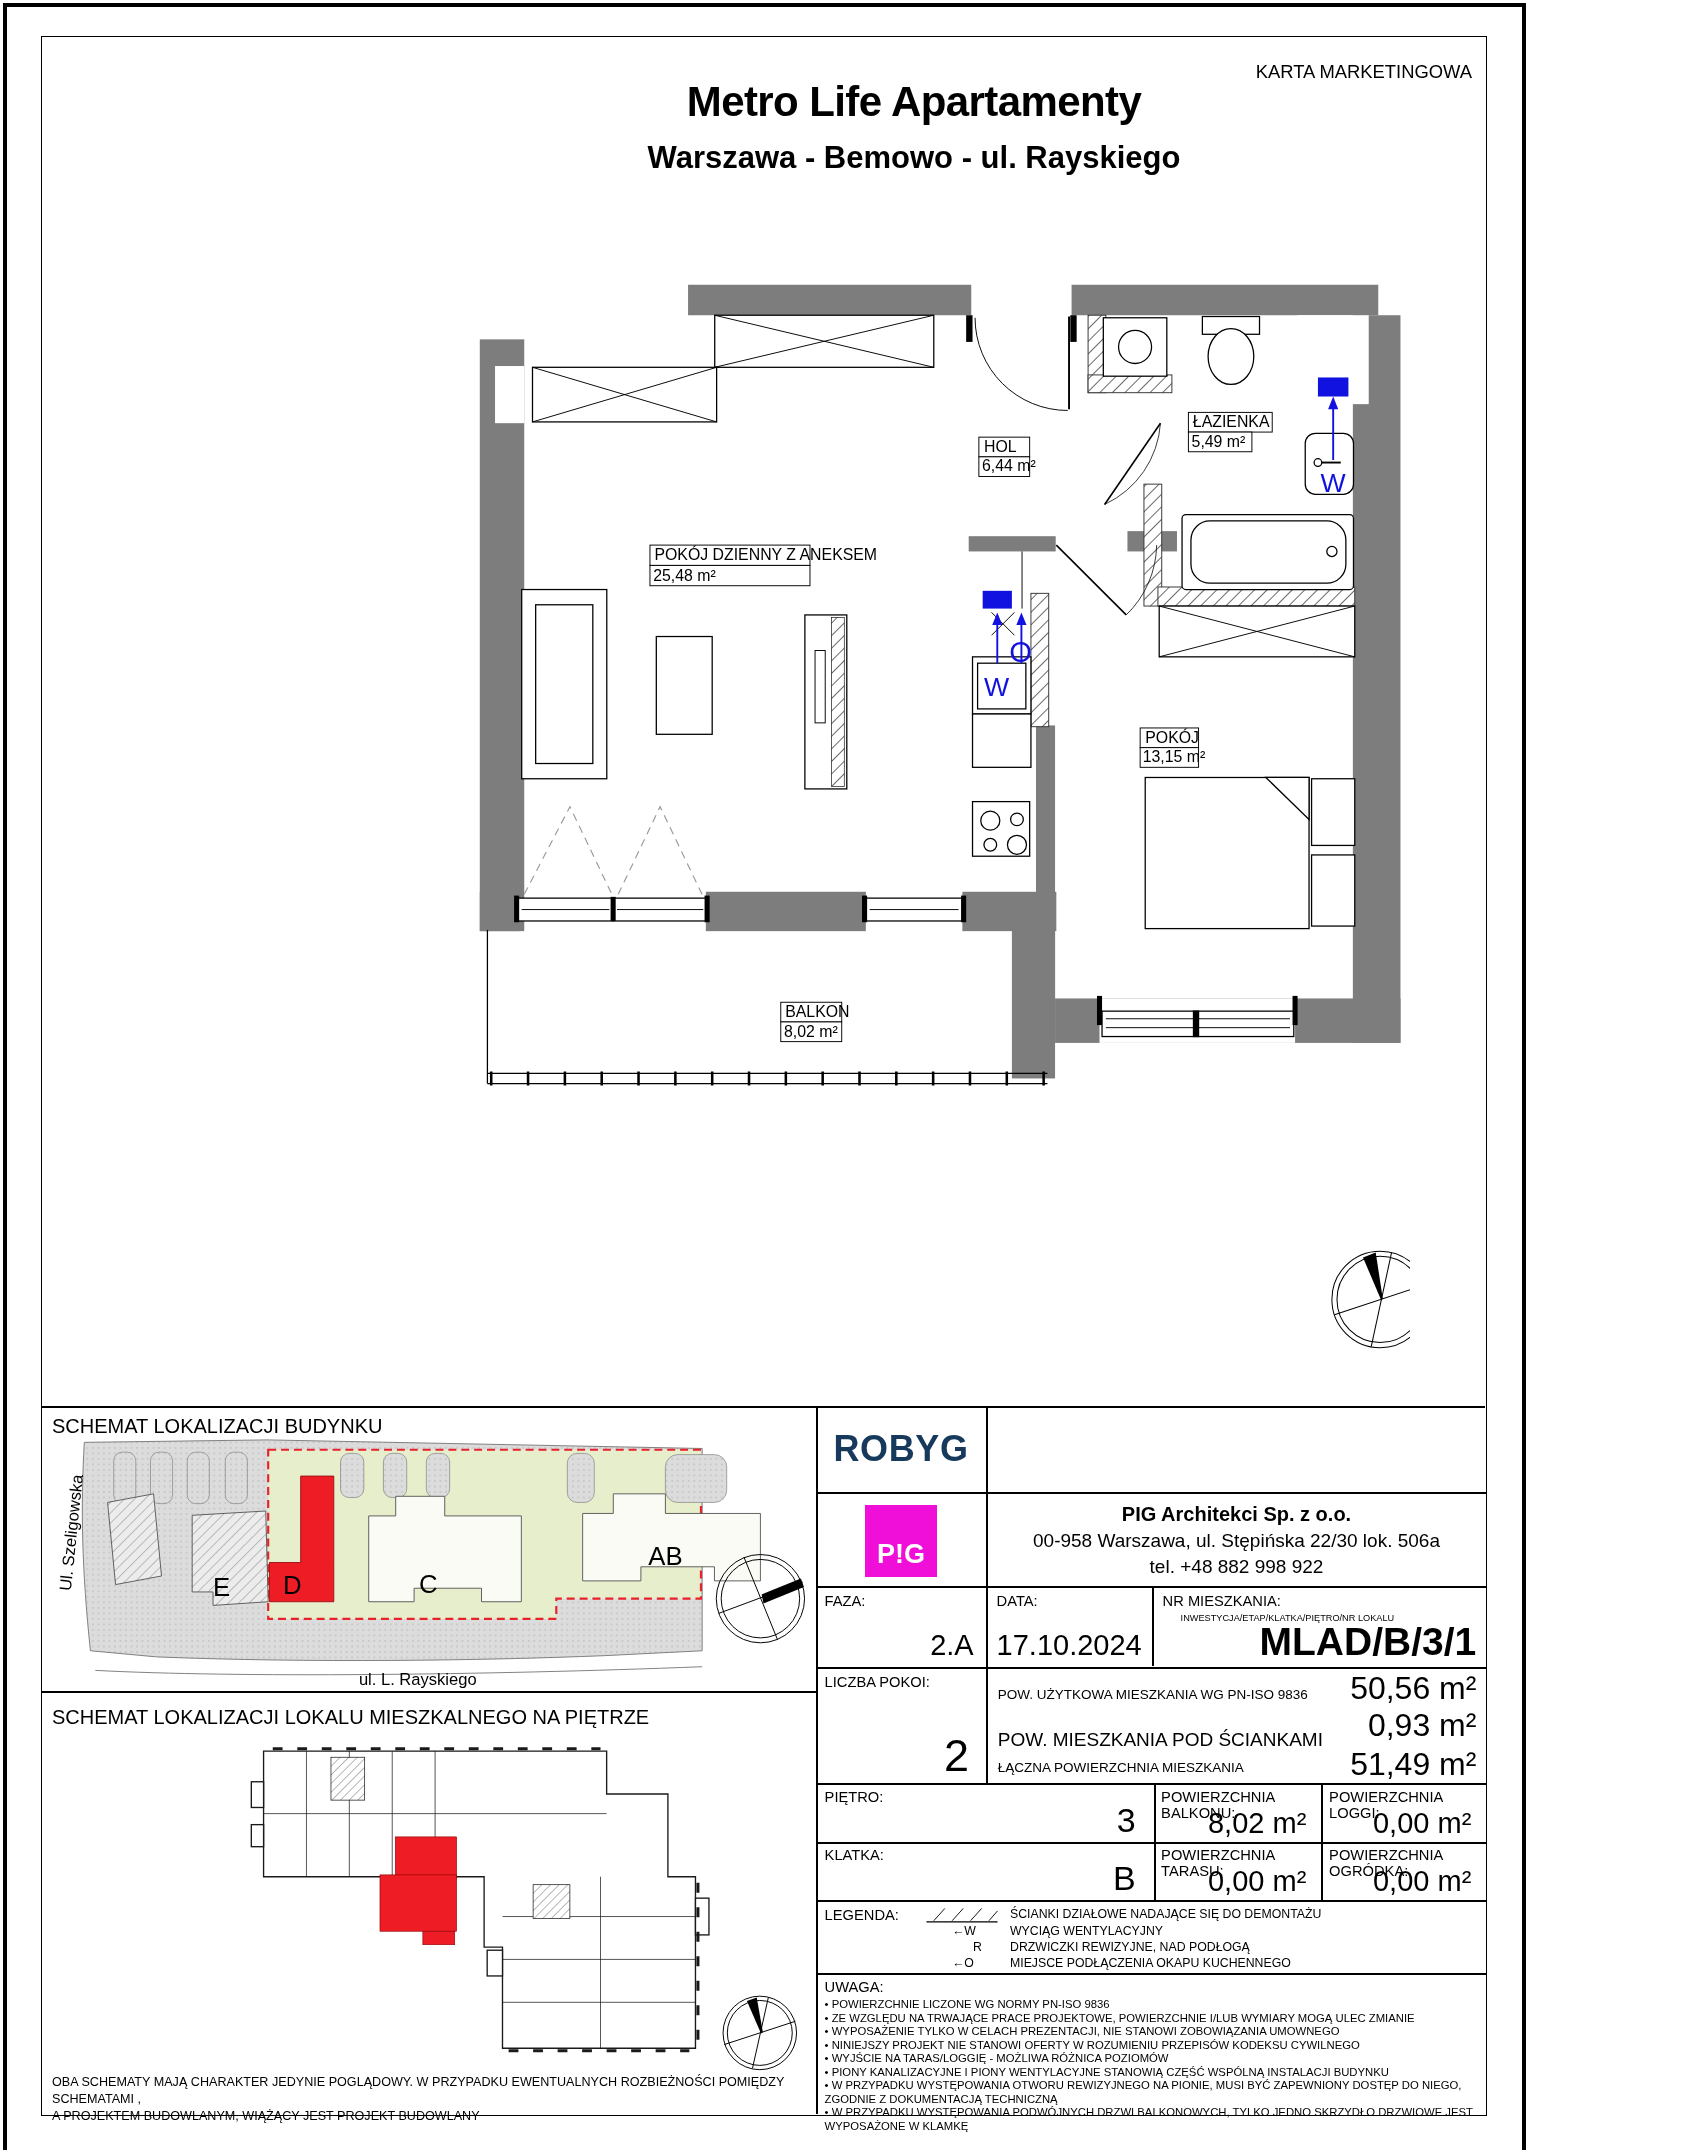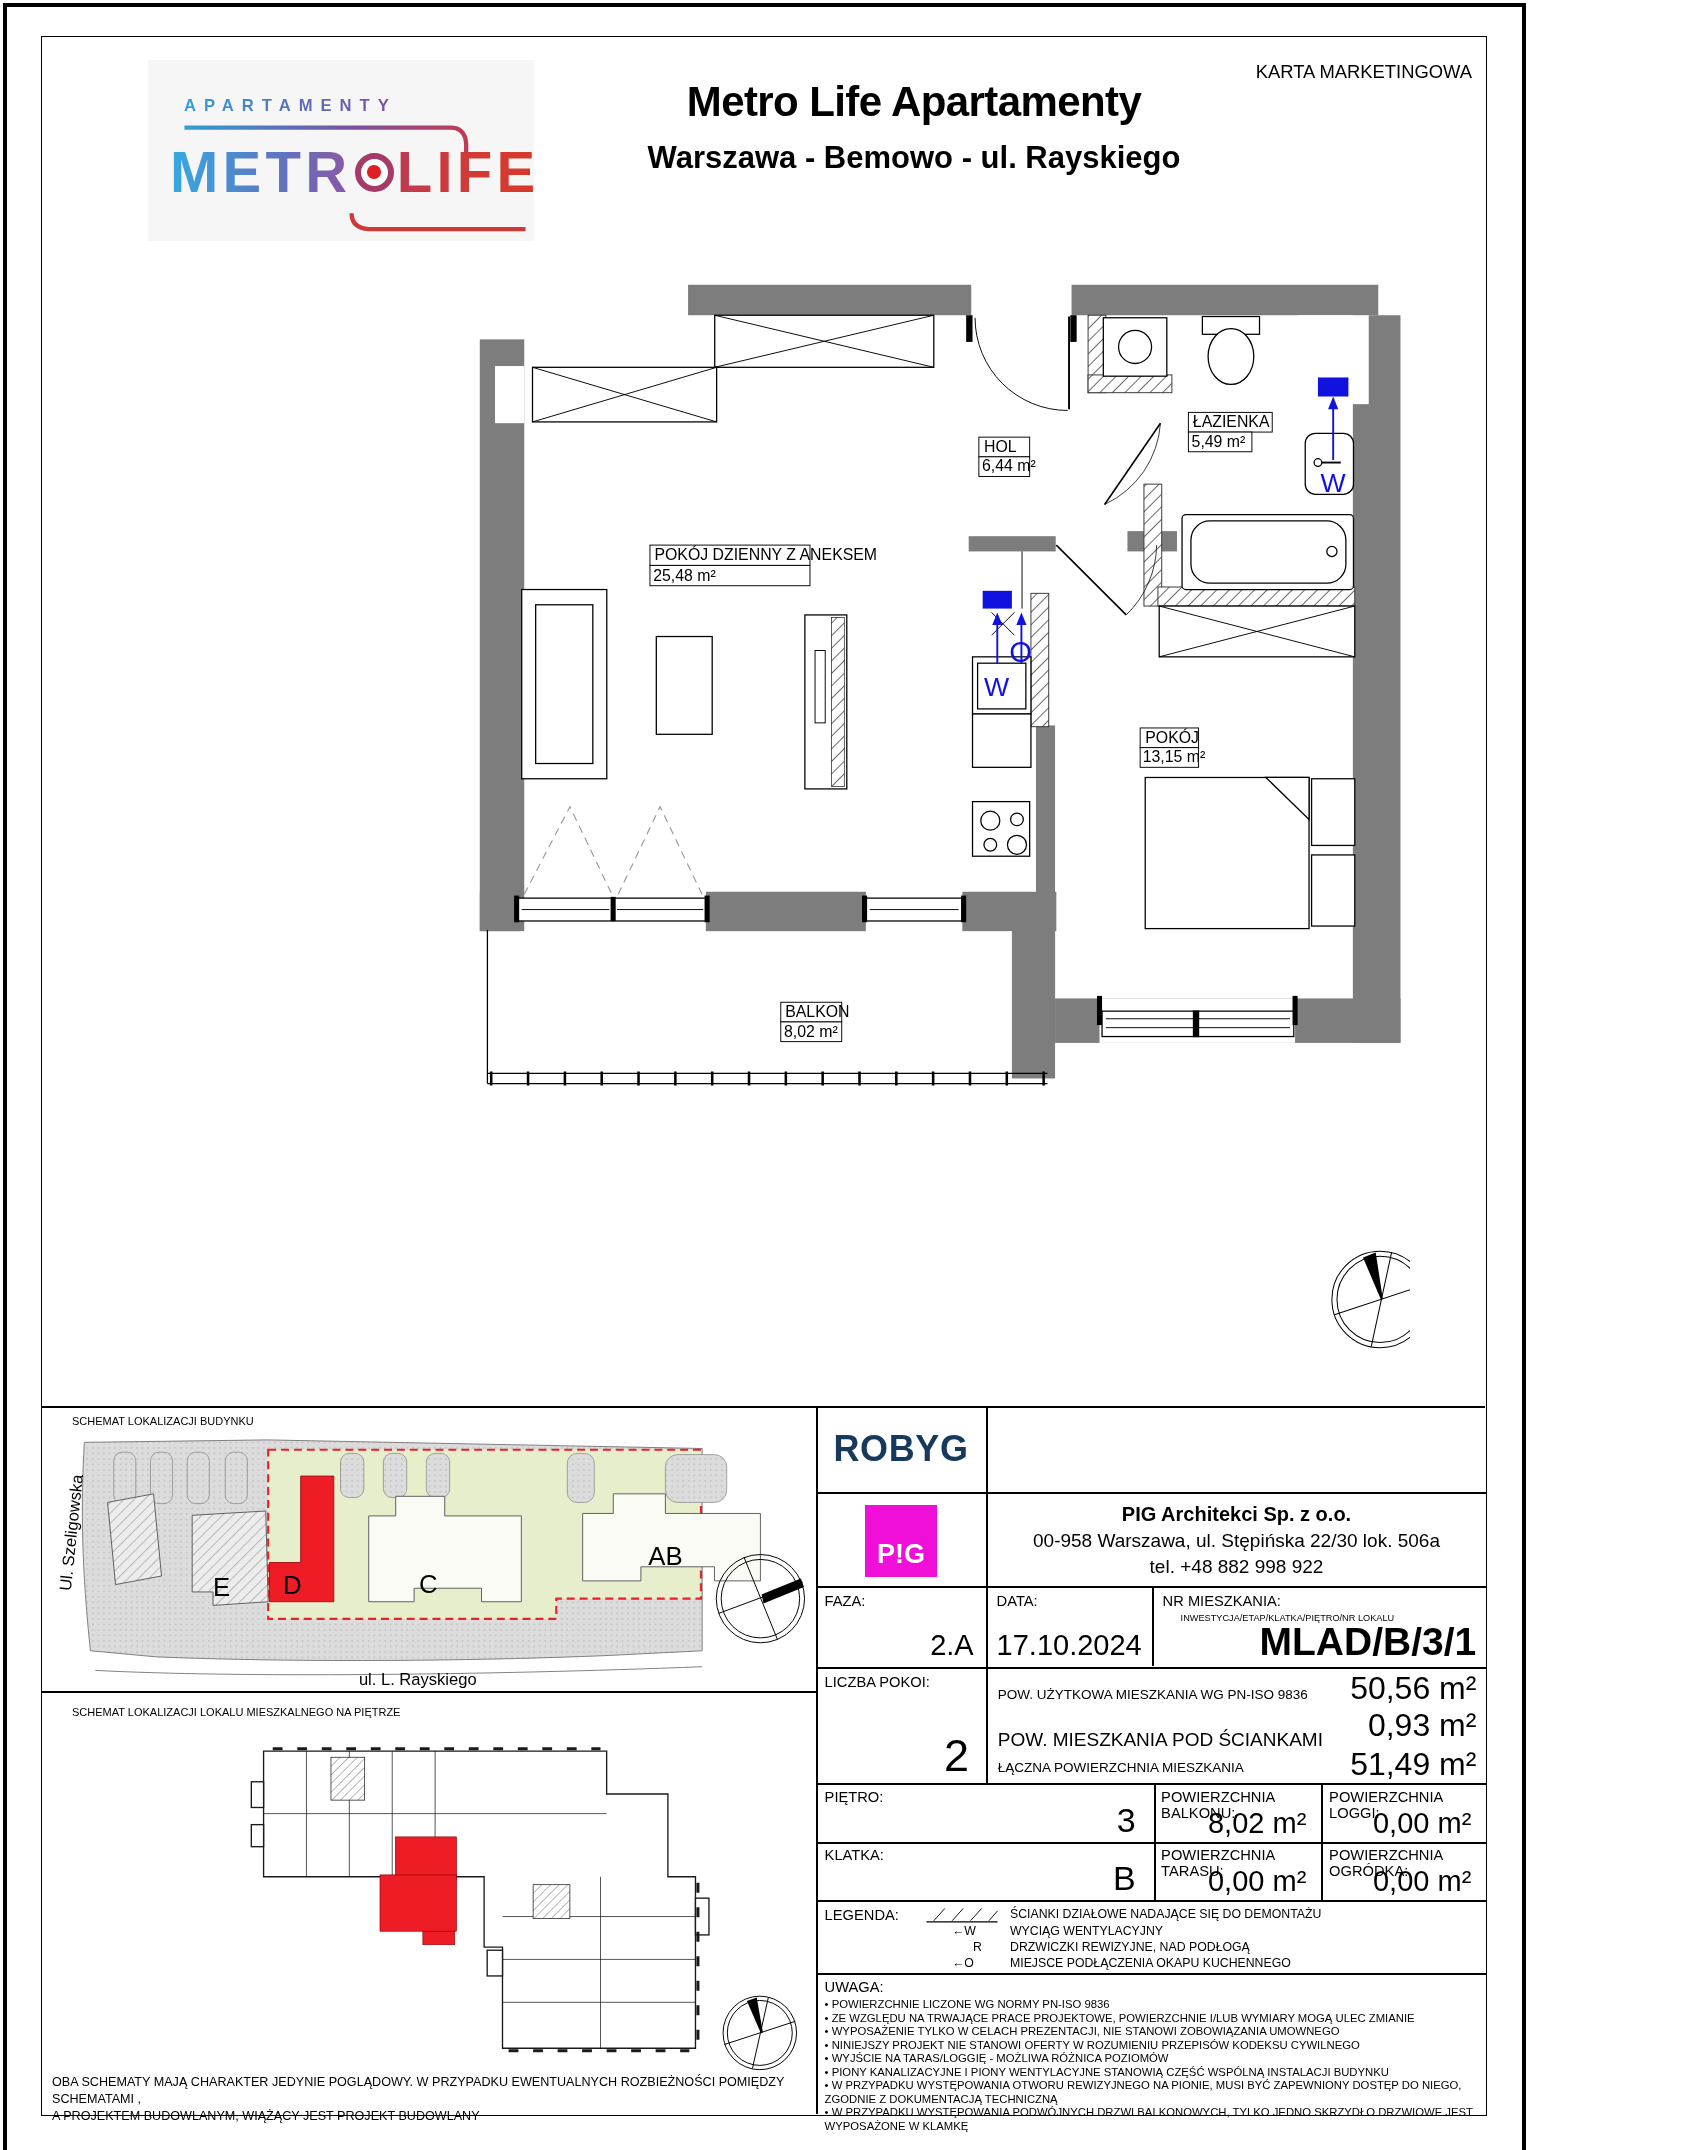--- a/index.html
+++ b/index.html
@@ -23,21 +23,21 @@
      -webkit-background-clip:text;background-clip:text;color:transparent;}
   #logo-o{width:39px;height:39px;border:6.7px solid #a63a68;border-radius:50%;
      display:flex;align-items:center;justify-content:center;margin:0 3.1px;background:#fff;box-sizing:border-box;}
   #logo-o i{width:13.5px;height:13.5px;border-radius:50%;background:#e01e25;display:block;}
   #hdr-titles{left:632px;top:78px;width:564px;text-align:center;}
   #hdr-title{font-size:42px;font-weight:bold;letter-spacing:-0.6px;}
   #hdr-sub{font-size:32px;font-weight:bold;margin-top:17px;}
   #hdr-loc{font-size:31px;font-weight:bold;margin-top:13.5px;}
   #karta{left:1196px;top:61px;width:276px;text-align:right;font-size:18.4px;}
   
-  .panel-title{font-size:11px;margin-left:20px;}
+  .panel-title{font-size:20px;}
   .cl{font-size:14.7px;}
   .cl-sub{font-size:9.2px;padding-left:18px;}
   .small-note{font-size:12.6px;line-height:17px;}
   
   .cell{position:absolute;box-sizing:border-box;}
   .v-big{font-size:34px;}
   .v-huge{font-size:39px;font-weight:bold;}
   .v-area{font-size:32px;}
   .v-mid{font-size:29px;}
   .uw{font-size:11.3px;line-height:13.5px;}
@@ -45,43 +45,20 @@
   svg text{font-family:"Liberation Sans",sans-serif;}
 </style>
 </head>
 <body>
 
 <div id="page">
 
   <div id="outer-border" class="abs"></div>
   <div id="inner-frame" class="abs"></div>
 
-  <div id="logo-box" class="abs">
-    <div id="logo-apart" class="abs">APARTAMENTY</div>
-    <svg class="abs" style="left:34px;top:64px" width="319" height="44" viewBox="0 0 520 72">
-      <defs>
-          <linearGradient id="lgr" x1="0" y1="0" x2="1" y2="0">
-        <stop offset="0" stop-color="#2f9fd8"></stop>
-            <stop offset=".6" stop-color="#7b50a2"></stop>
-            <stop offset="1" stop-color="#c23a52"></stop>
-      </linearGradient>
-        </defs>
-      <path d="M 3,6 H 438 Q 462,6 464,32 L 464,64" fill="none" stroke="url(#lgr)" stroke-width="7"></path>
-    </svg>
-    <div id="logo-row" class="abs">
-      <span id="logo-metr" class="logo-big">METR</span>
-      <span id="logo-o">
-          <i></i>
-        </span>
-      <span id="logo-life" class="logo-big">LIFE</span>
-    </div>
-    <svg class="abs" style="left:201px;top:152px" width="184" height="24.5" viewBox="0 0 300 40">
-      <path d="M 4,2 Q 4,26 32,28 L 288,28" fill="none" stroke="#ce3a38" stroke-width="7"></path>
-    </svg>
-  </div>
 
   <div id="hdr-titles" class="abs">
     <div id="hdr-title">Metro Life Apartamenty</div>
     <div id="hdr-loc">Warszawa - Bemowo - ul. Rayskiego</div>
   </div>
   <div id="karta" class="abs">KARTA MARKETINGOWA</div>
 
   <svg class="abs" style="left:429px;top:258px" width="981" height="1105" viewBox="0 0 1545 1740">
     <defs>
       <pattern id="ht" width="14" height="14" patternTransform="rotate(45)" patternUnits="userSpaceOnUse">

